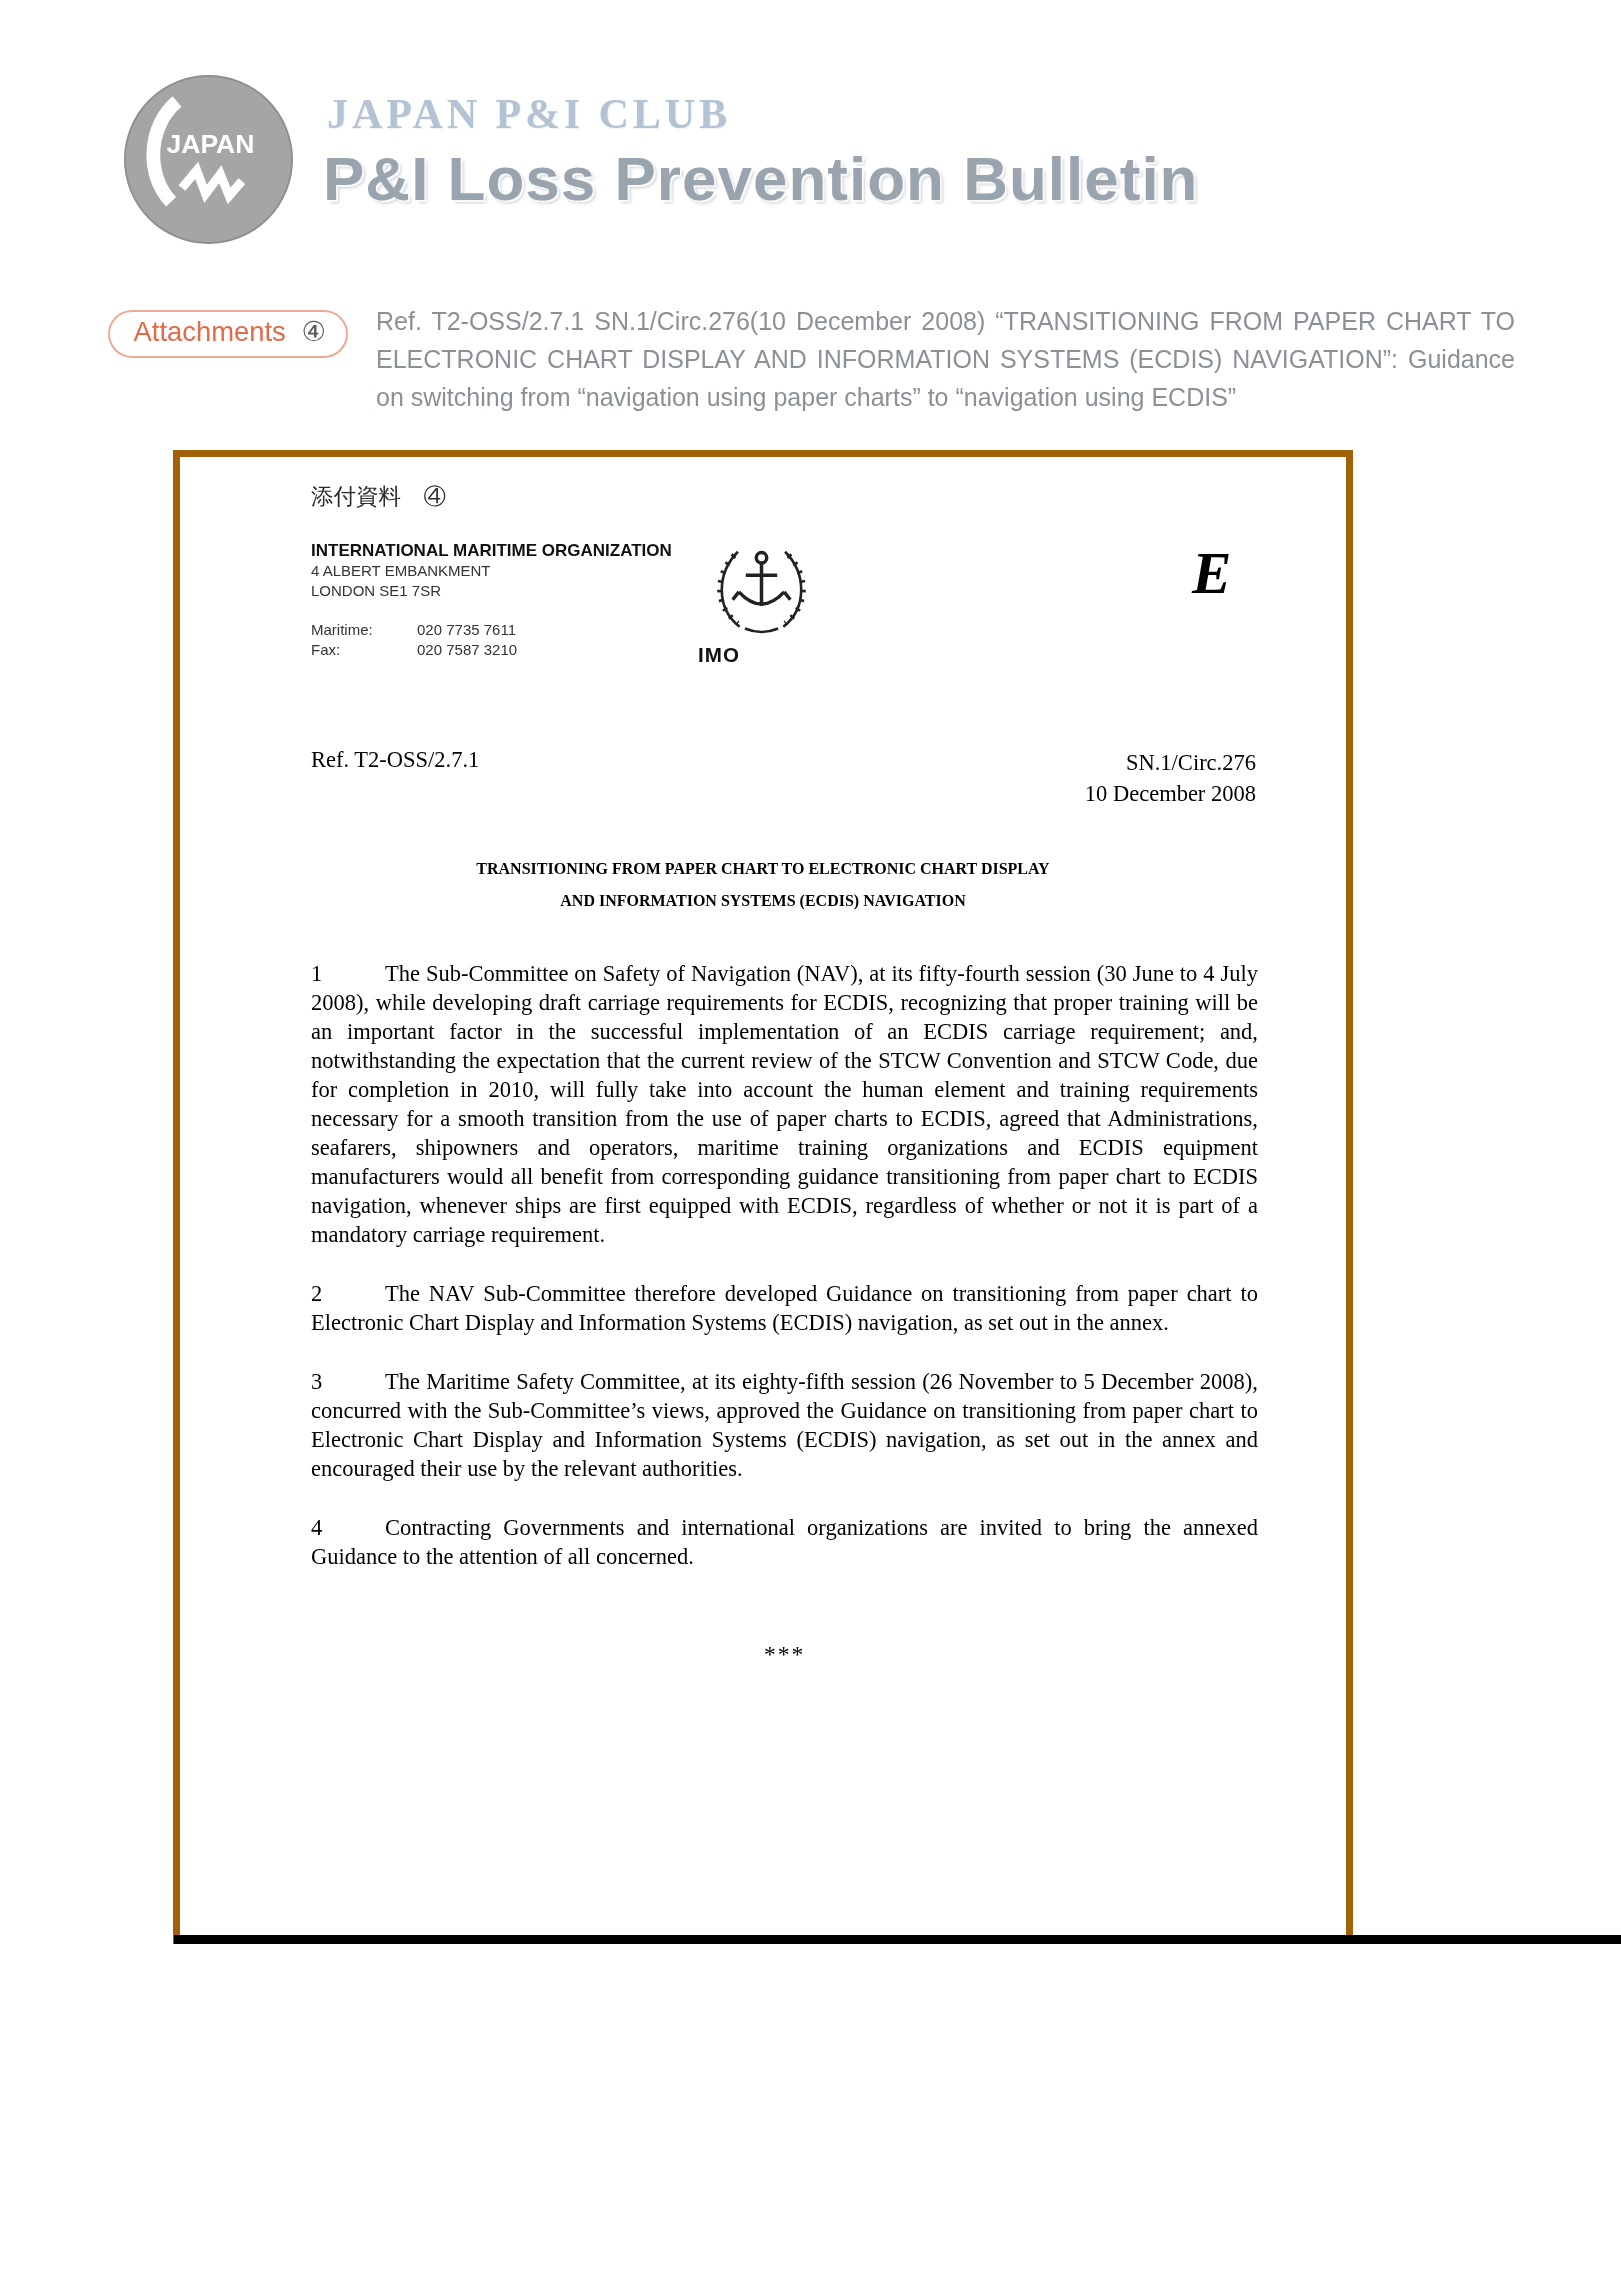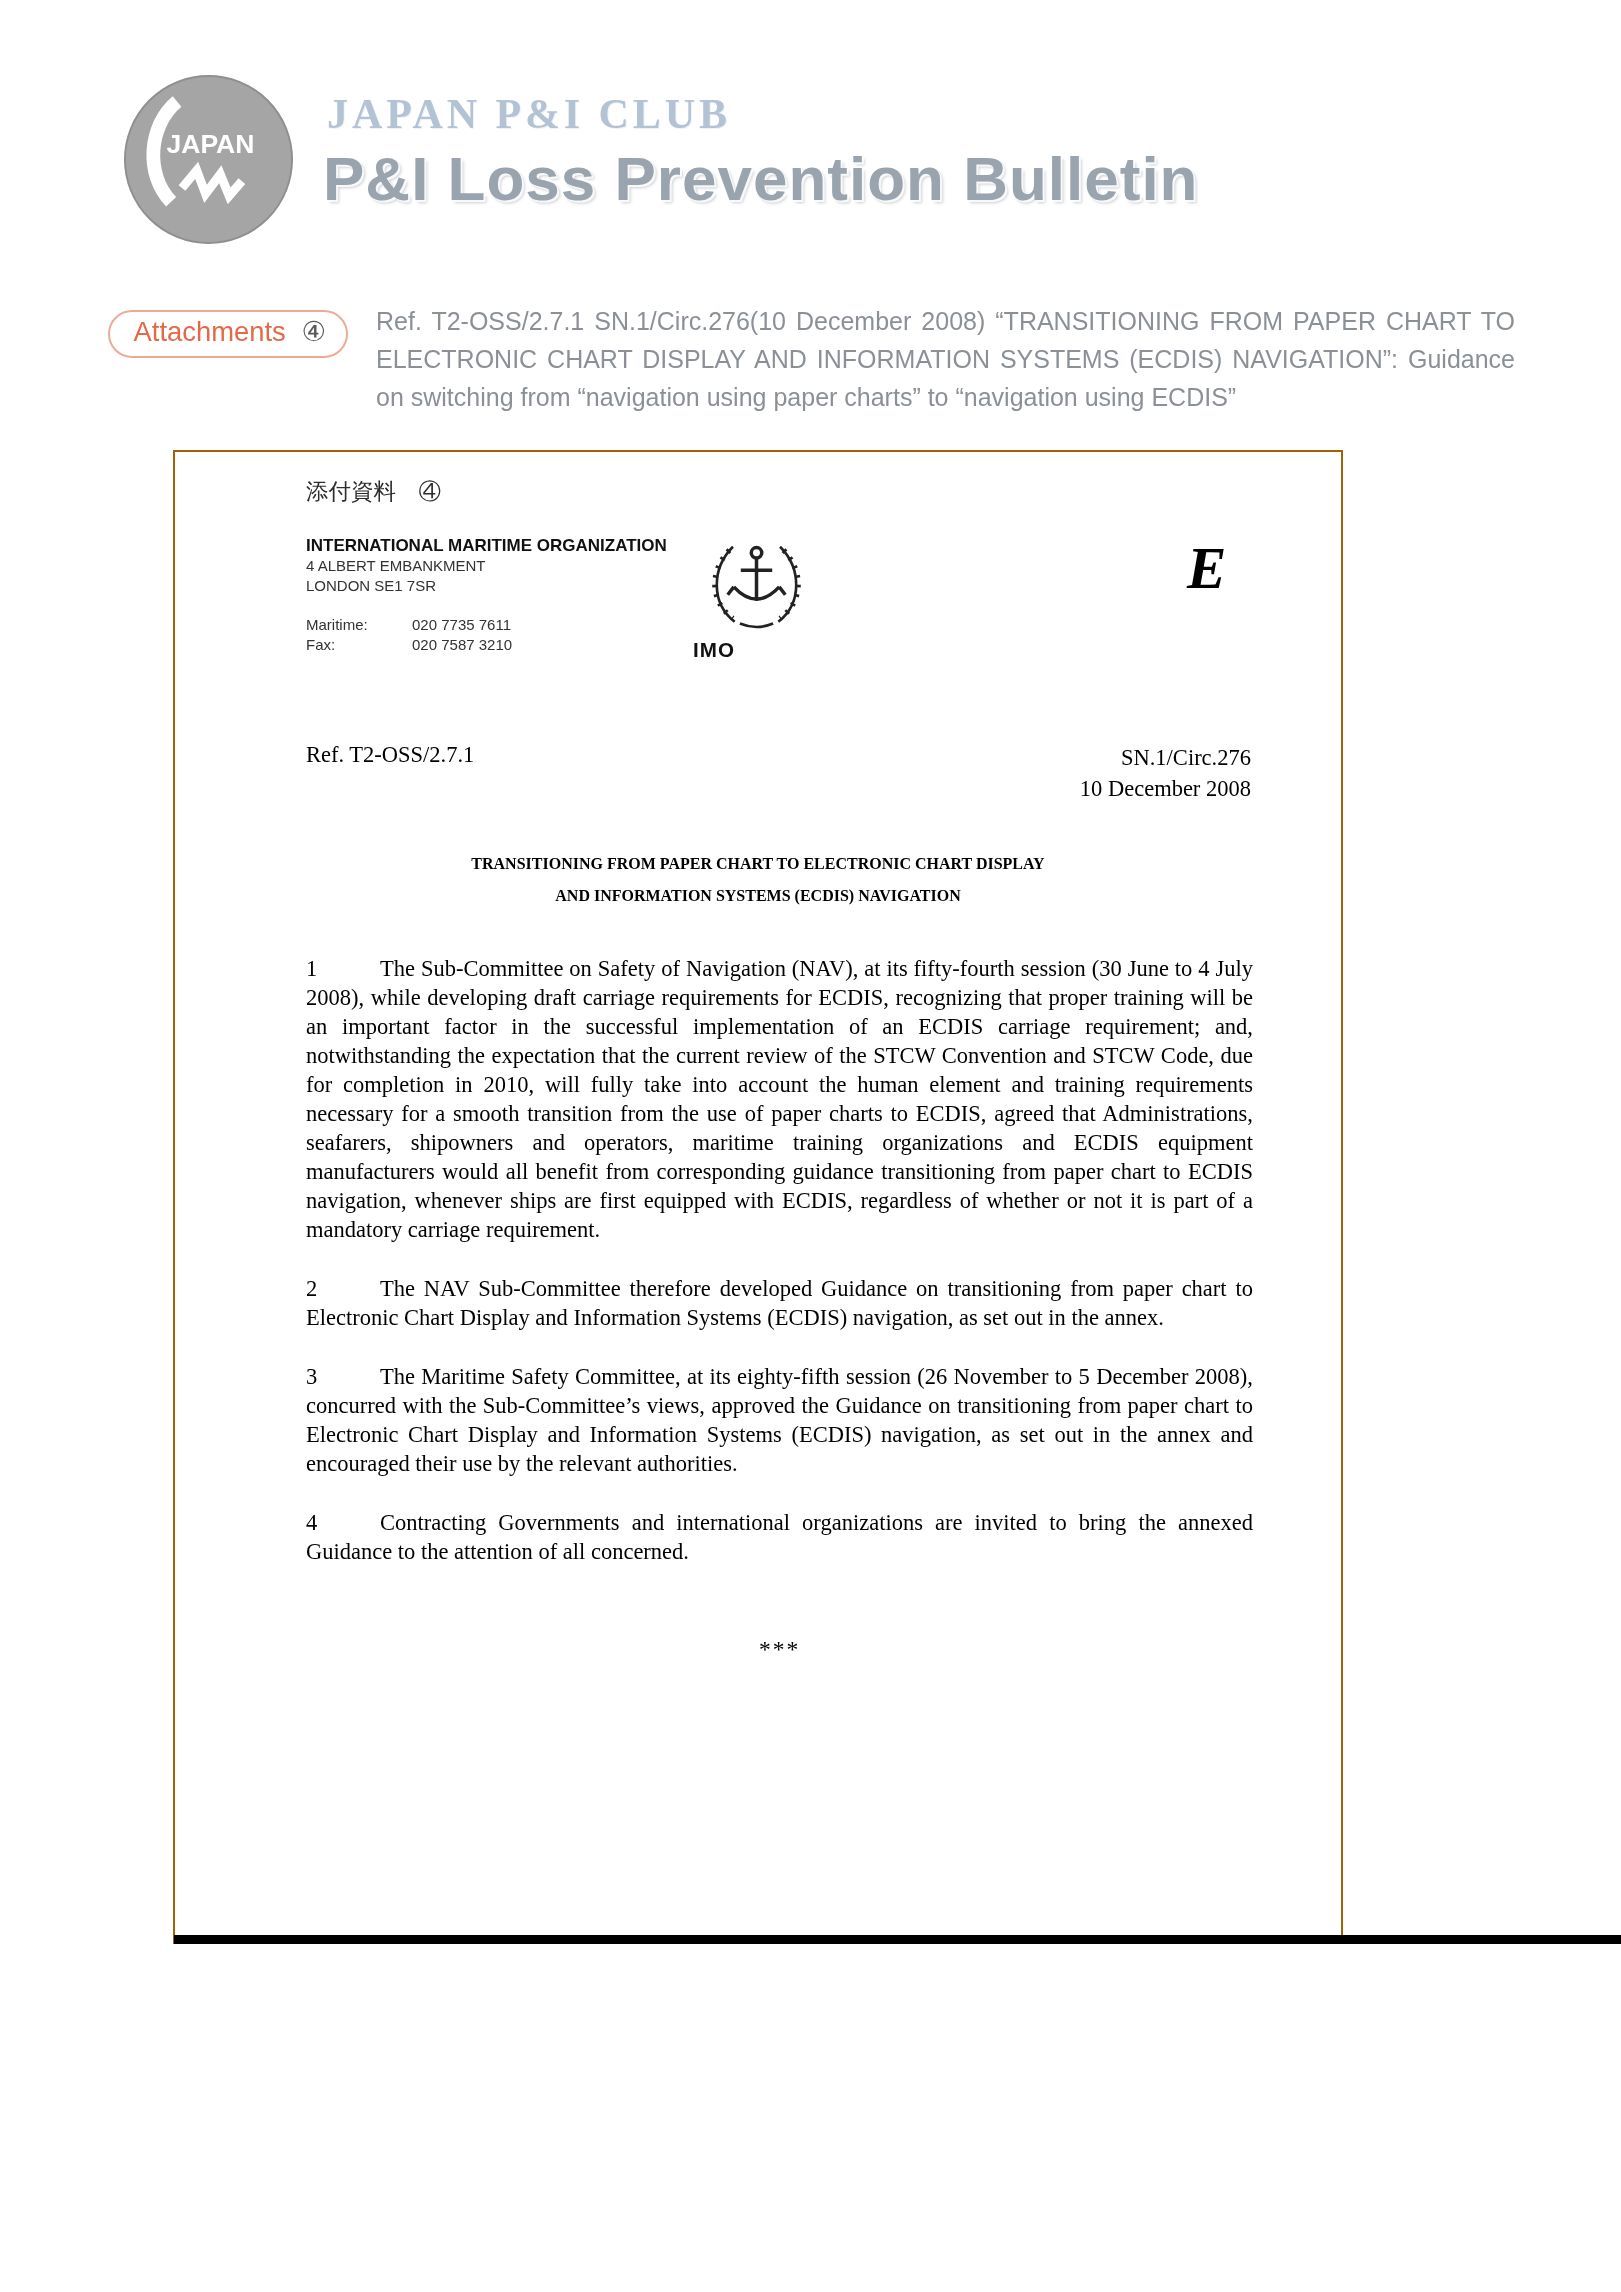--- a/index.html
+++ b/index.html
@@ -37,21 +37,21 @@
   
   .intro {
     position:absolute; left:376px; top:302px; width:1139px;
     font-family:Liberation Sans, sans-serif; font-size:25px;
     line-height:38px; color:#8b9097; text-align:justify;
   }
 
   
   .doc {
     position:absolute; left:173px; top:450px; width:1166px; height:1651px;
-    border:2px solid #a16207; background:#fff; z-index:1;text-decoration:underline;
+    border:7px solid #a16207; background:#fff; z-index:1;text-decoration:underline;
   }
   .jp-label { position:absolute; left:131px; top:23.5px; font-size:22.5px; color:#2c2c2c; }
 
   .org { position:absolute; left:131px; top:84px; font-family:"Liberation Sans", sans-serif; }
   .org-name { font-weight:bold; font-size:17px; color:#111; }
   .org-addr { font-size:15px; color:#333; line-height:19.6px; }
   .contact { margin-top:19.6px; font-size:15px; color:#333; line-height:20.6px; }
   .contact-row { display:flex; }
   .contact-label { width:106px; }
 

